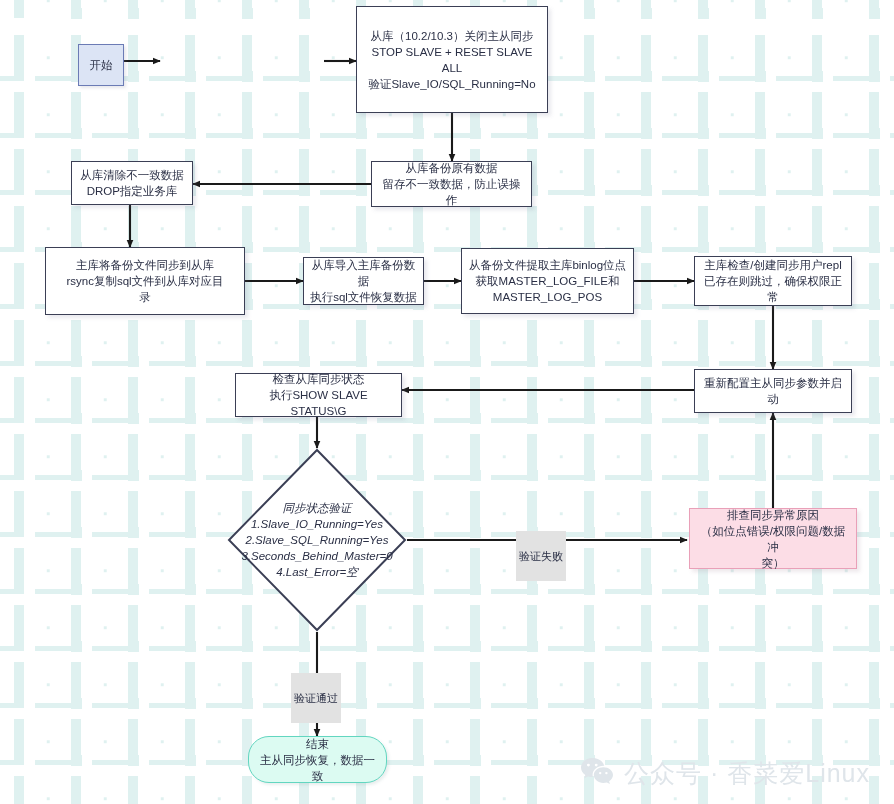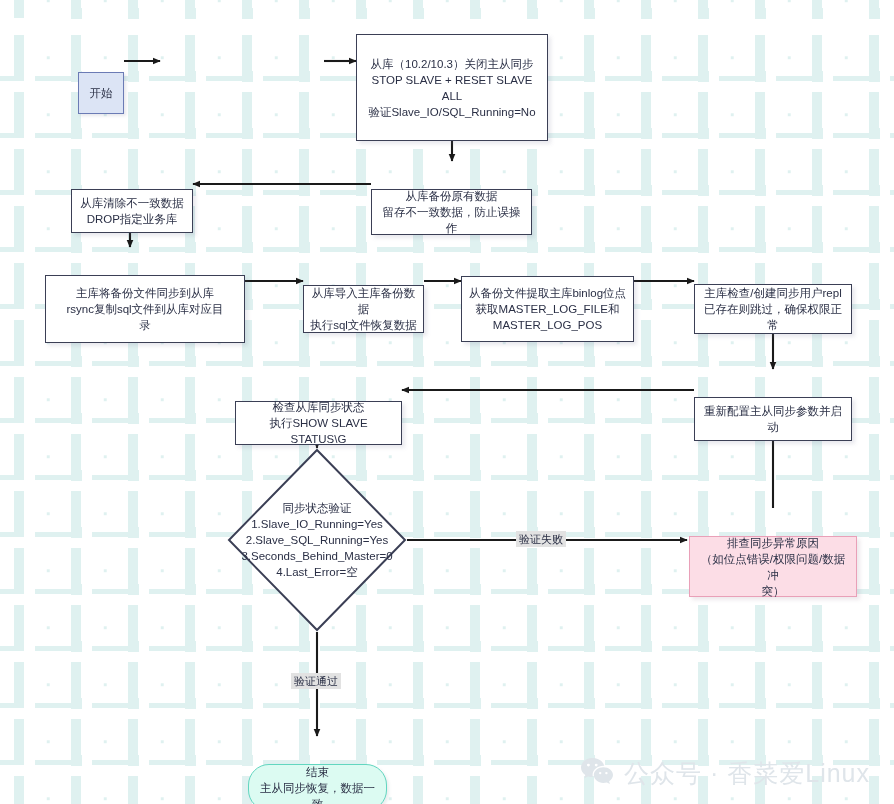--- a/index.html
+++ b/index.html
@@ -51,40 +51,40 @@
     text-align: center;
     font-size: 11.5px;
     line-height: 16px;
     color: #2a2f45;
     background: #ffffff;
     border: 1.6px solid #3b3f55;
     box-shadow: 3px 3px 4px rgba(120,120,150,0.16);
     padding: 20px 6px;
     white-space: pre-line;
     z-index: 4;
-    margin-top: 28px;
   }
   .node.start {
     background: #dce4f5;
     border: 1.6px solid #6b7bb5;
     box-shadow: 2px 2px 3px rgba(120,120,150,0.18);
   }
   .node.endnode {
     background: #dcfbf2;
     border: 1.6px solid #62d6c0;
     box-shadow: 2px 2px 3px rgba(120,150,150,0.16);
   }
   .node.error {
     background: #fcdde6;
     border: 1.6px solid #e9a0b8;
     box-shadow: 3px 3px 4px rgba(150,120,135,0.16);
   }
   .diamond-wrap {
     position: absolute;
     z-index: 4;
+    font-style: italic;
   }
   .diamond-wrap svg { display: block; overflow: visible; }
   .diamond-text {
     position: absolute;
     inset: 0;
     display: flex;
     align-items: center;
     justify-content: center;
     text-align: center;
     font-size: 11.5px;
@@ -99,21 +99,21 @@
     width: 894px;
     height: 804px;
     z-index: 2;
   }
   .edge-label {
     position: absolute;
     font-size: 11px;
     line-height: 14px;
     color: #2a2f45;
     background: #e2e2e2;
-    padding: 1px 3px;
+    padding: 18px 3px;
     z-index: 5;
     white-space: nowrap;
   }
   #watermark {
     position: absolute;
     right: 24px;
     bottom: 14px;
     display: flex;
     align-items: flex-start;
     gap: 10px;

